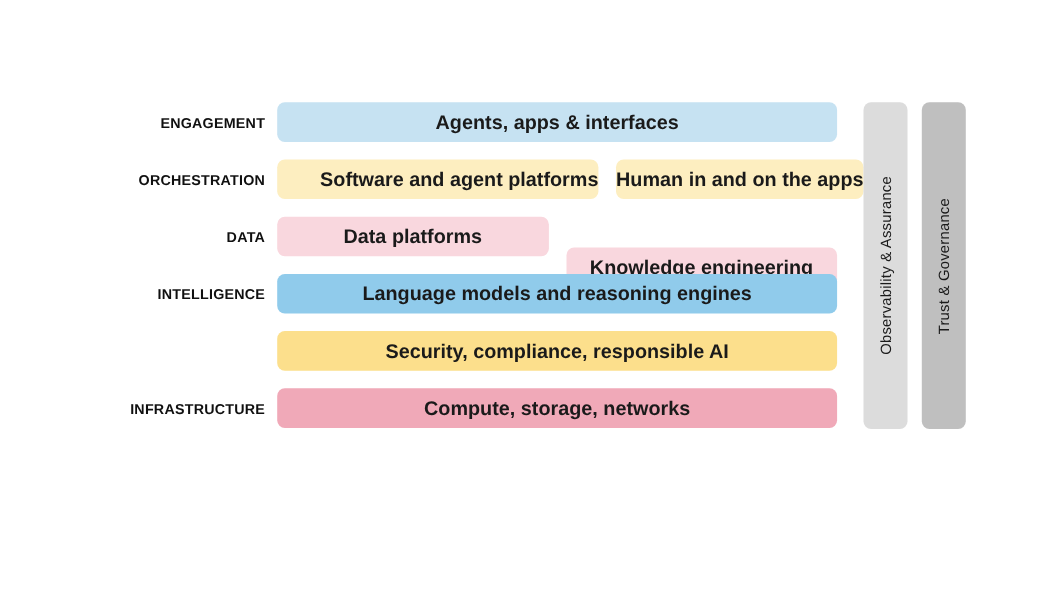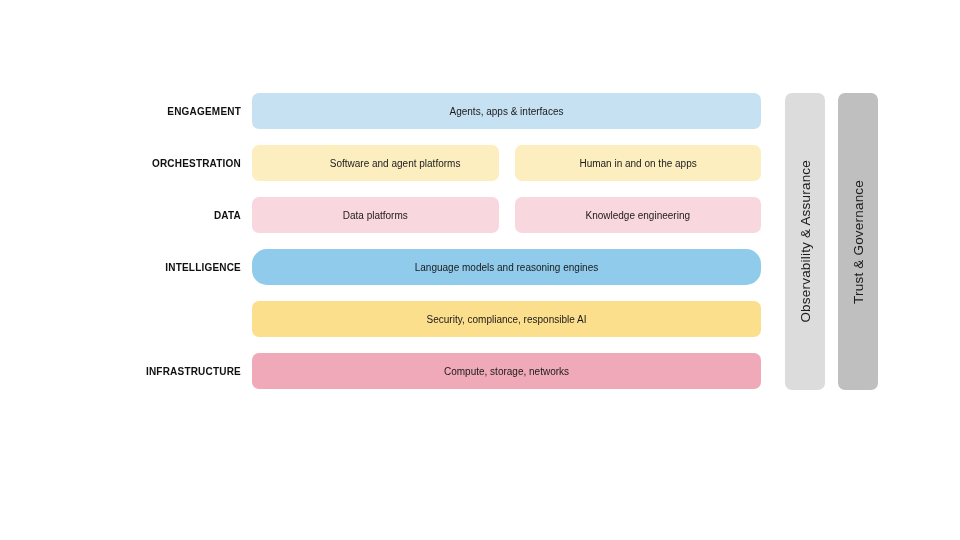--- a/index.html
+++ b/index.html
@@ -31,21 +31,21 @@
 
   .layer-label {
     position: absolute;
     left: 0;
     top: 0;
     width: 241px;
     height: 36px;
     display: flex;
     align-items: center;
     justify-content: flex-end;
-    font-size: 10px;
+    font-size: 13px;
     font-weight: bold;
     letter-spacing: 0.2px;
     color: #101010;
     white-space: nowrap;
   }
 
   .layer-bars {
     position: absolute;
     left: 252px;
     top: 0;
@@ -54,24 +54,25 @@
     display: flex;
     gap: 16px;
   }
 
   .bar {
     height: 36px;
     border-radius: 7px;
     display: flex;
     align-items: center;
     justify-content: center;
-    font-size: 10px;
+    font-size: 18px;
     color: #1a1a1a;
     white-space: nowrap;
     box-sizing: border-box;
+    font-weight: bold;
   }
 
   .bar.full  { flex: 1 1 100%; }
   .bar.half  { flex: 1 1 50%; }
 
   
   .pillar {
     position: absolute;
     top: 93px;
     width: 40px;
@@ -107,27 +108,27 @@
         <div class="layer-label">ORCHESTRATION</div>
         <div class="layer-bars">
           <div class="bar half" style="background: rgb(253, 238, 192); padding-left: 39px;">Software and agent platforms</div>
           <div class="bar half" style="background: rgb(253, 238, 192);">Human in and on the apps</div>
         </div>
       </div>
       <div class="layer-row" style="top: 197px;">
         <div class="layer-label">DATA</div>
         <div class="layer-bars">
           <div class="bar half" style="background: rgb(249, 215, 222);">Data platforms</div>
-          <div class="bar half" style="background: rgb(249, 215, 222);">Knowledge engineering</div>
+          <div class="bar half" style="background: rgb(249, 215, 222); margin-top: 28px;">Knowledge engineering</div>
         </div>
       </div>
       <div class="layer-row" style="top: 249px;">
         <div class="layer-label">INTELLIGENCE</div>
         <div class="layer-bars">
-          <div class="bar full" style="background: rgb(144, 203, 235); border-radius: 15px;">Language models and reasoning engines</div>
+          <div class="bar full" style="background: rgb(144, 203, 235);">Language models and reasoning engines</div>
         </div>
       </div>
       <div class="layer-row" style="top: 301px;">
         <div class="layer-bars">
           <div class="bar full" style="background: rgb(252, 223, 140);">Security, compliance, responsible AI</div>
         </div>
       </div>
       <div class="layer-row" style="top: 353px;">
         <div class="layer-label">INFRASTRUCTURE</div>
         <div class="layer-bars">

